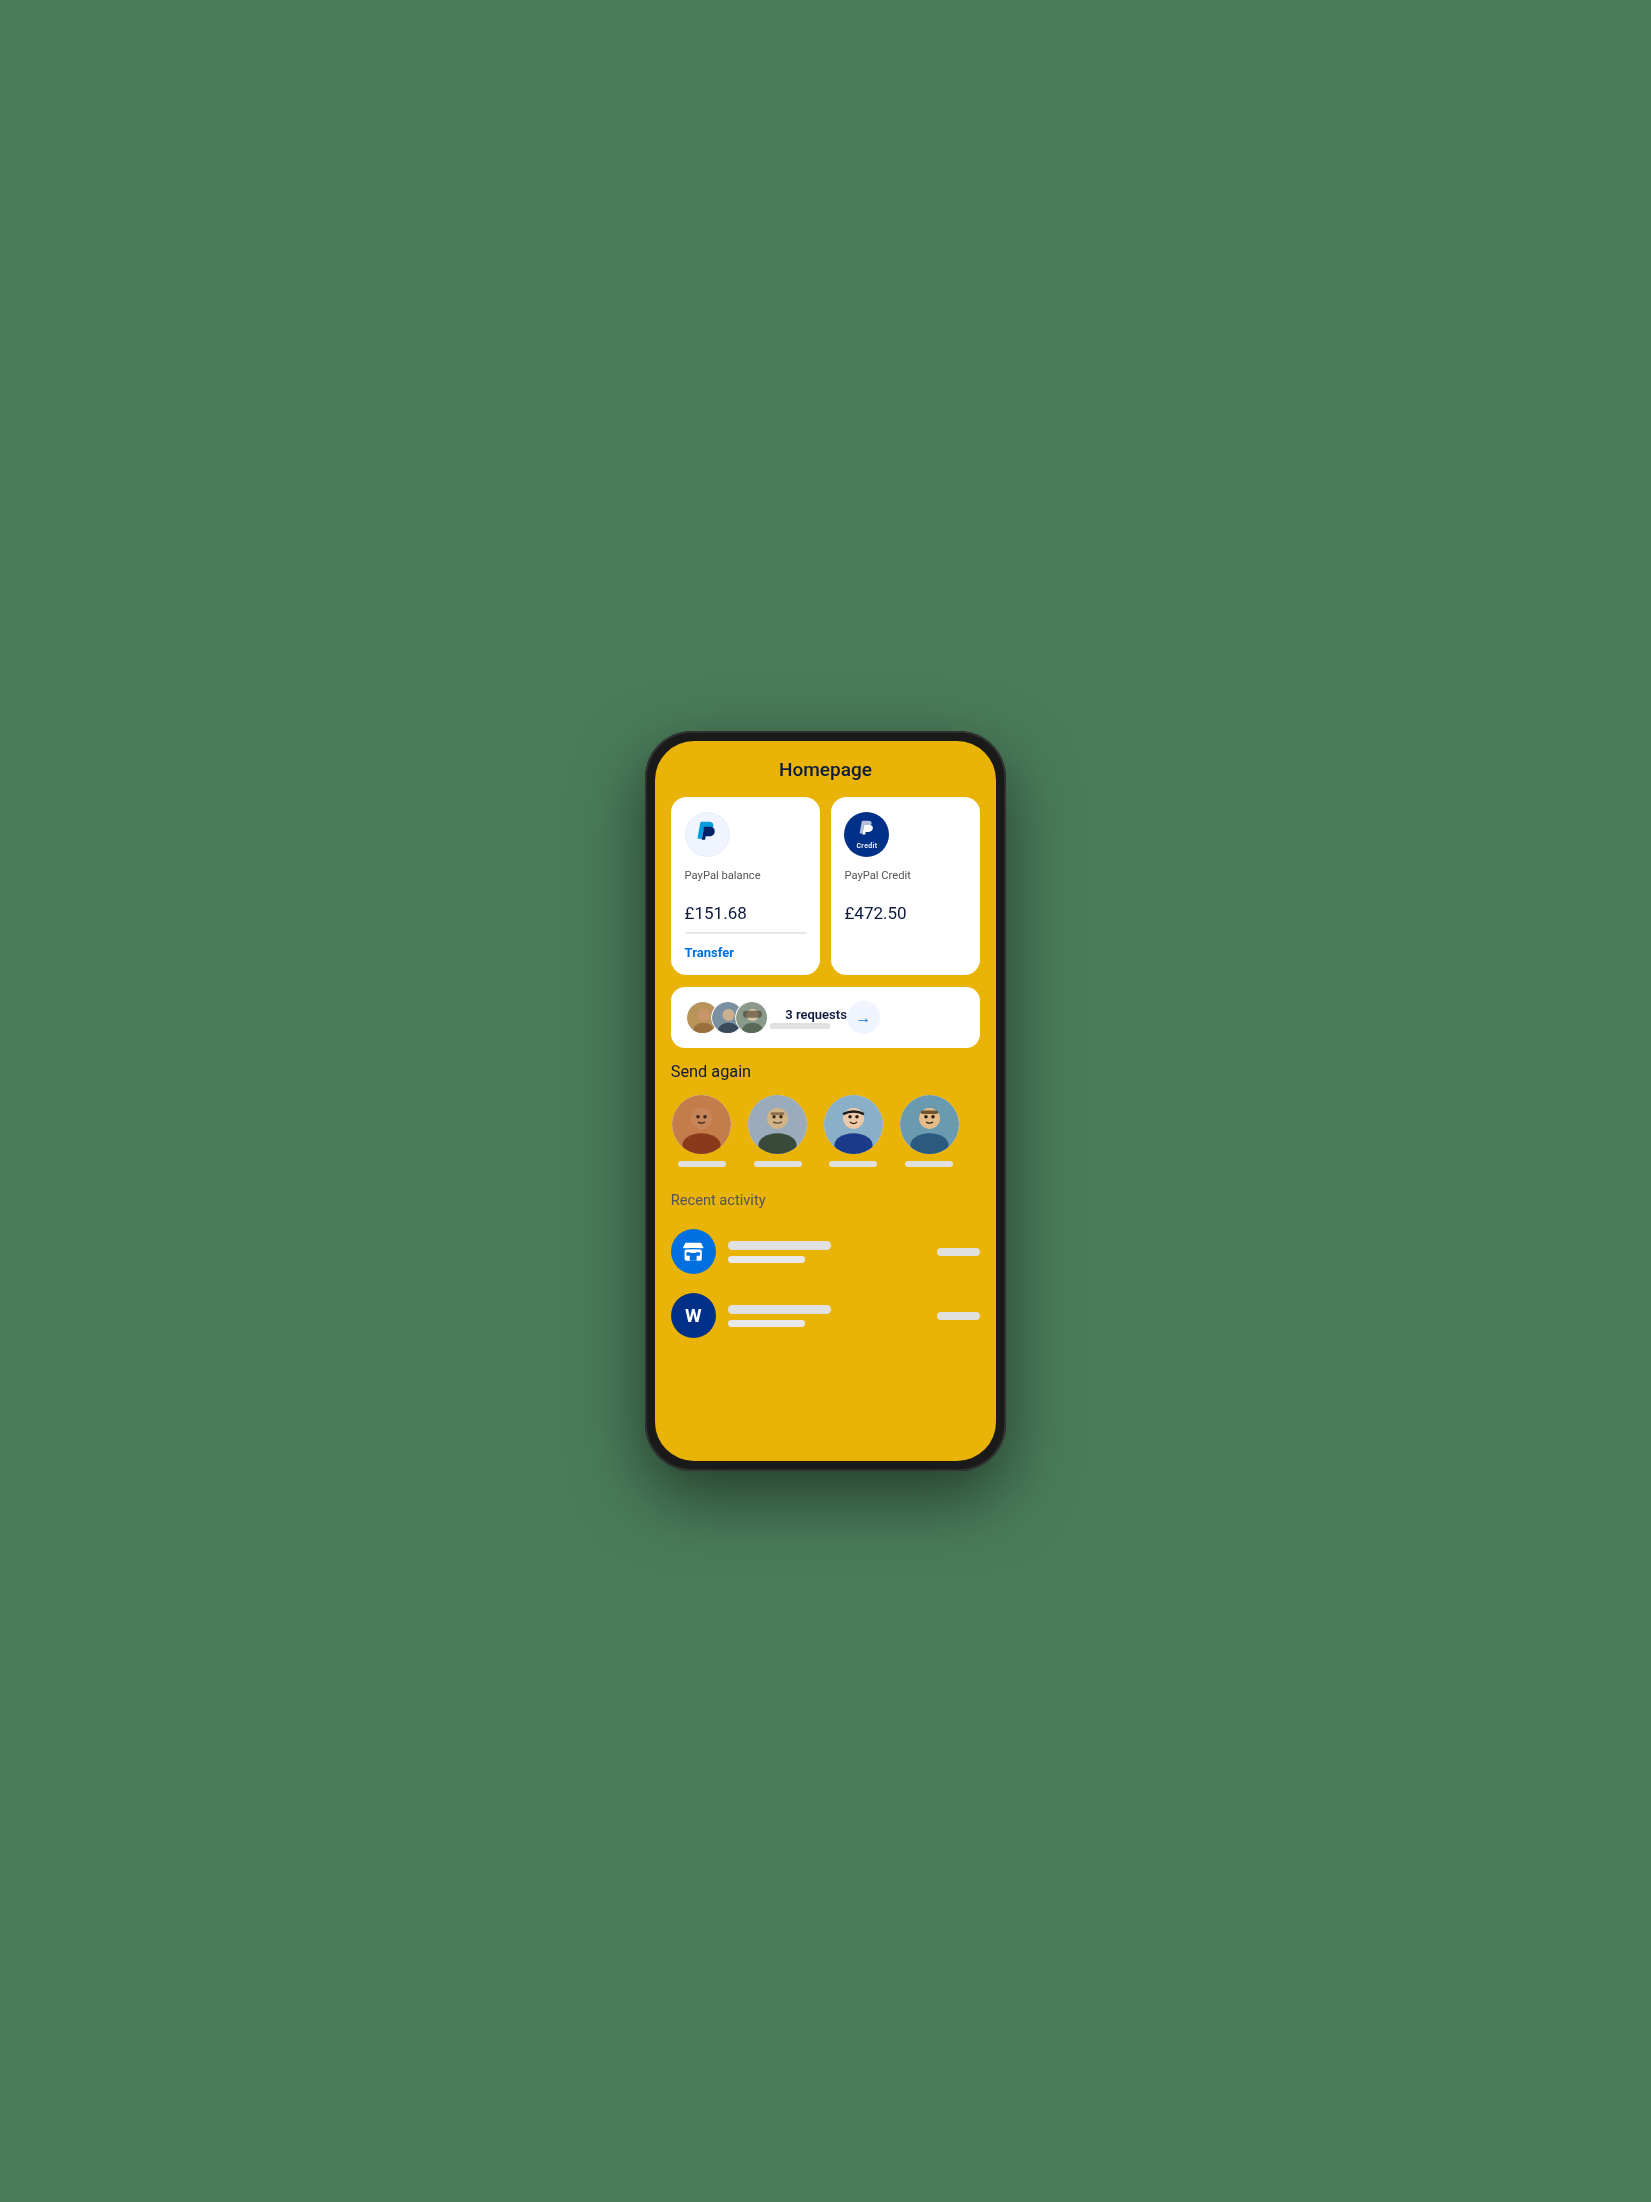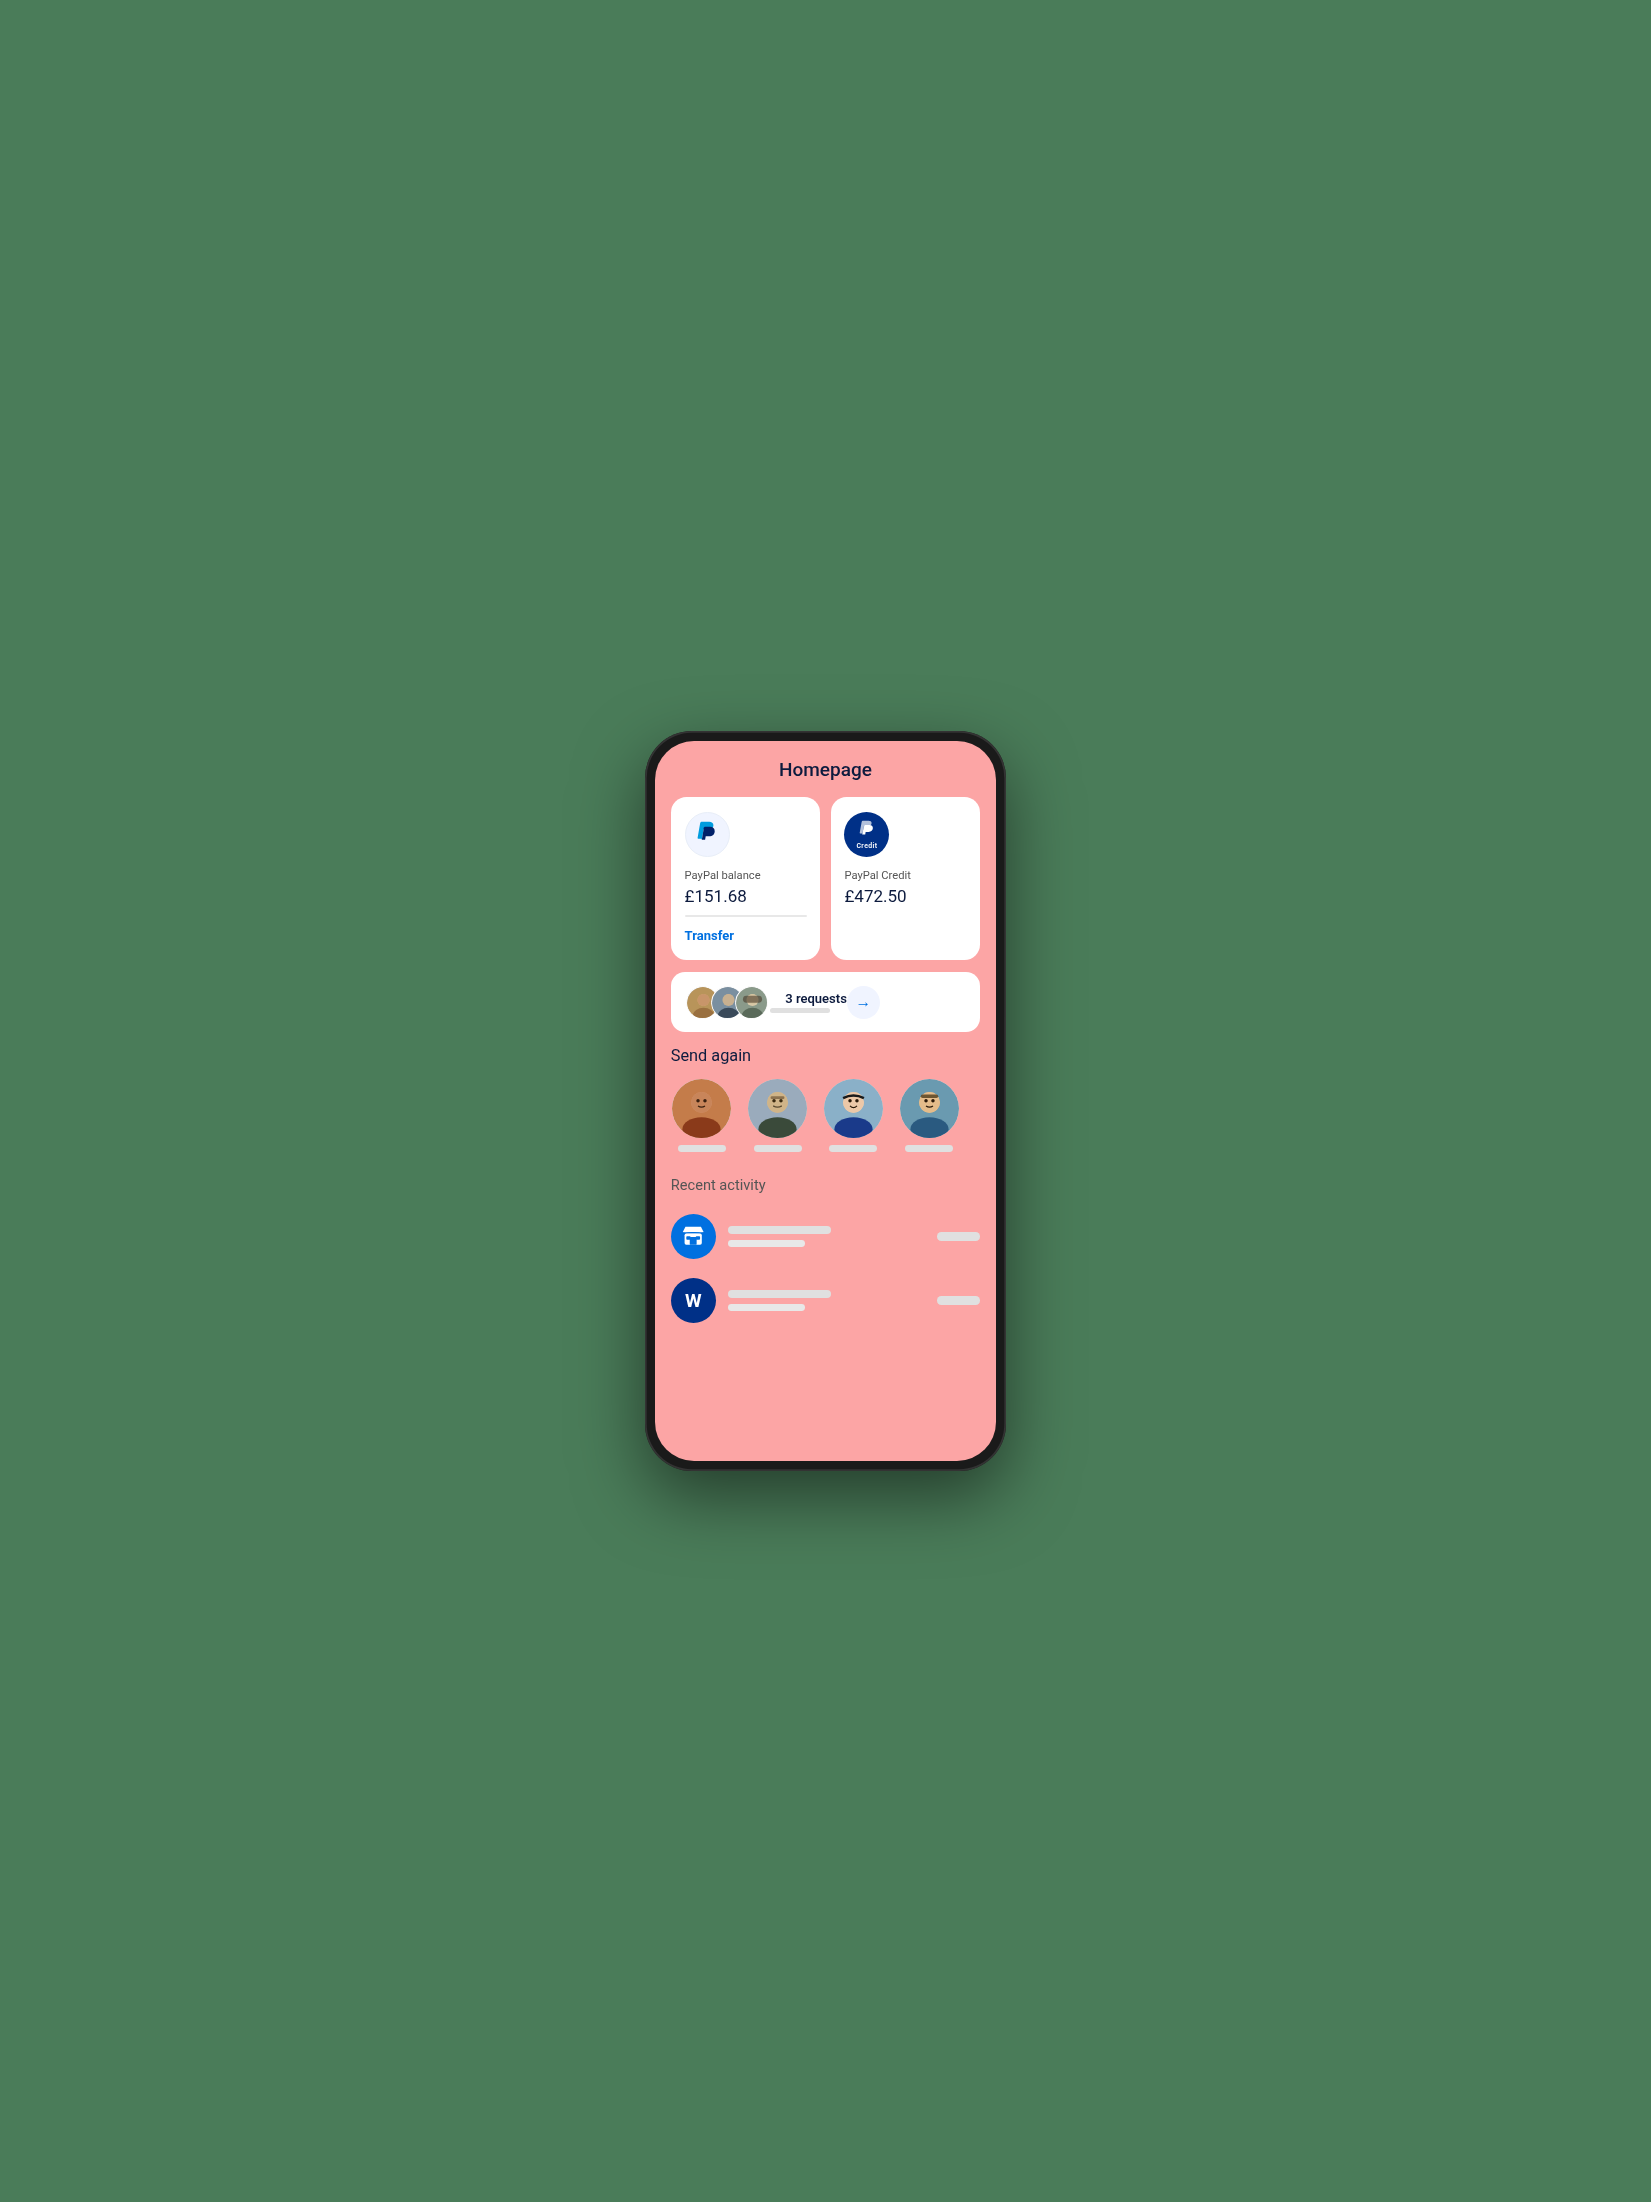--- a/index.html
+++ b/index.html
@@ -19,21 +19,21 @@
       background: #1a1a1a;
       border-radius: 47px;
       padding: 10.3px;
       box-shadow: 0 26px 69px rgba(0,0,0,0.5), inset 0 0 0 1.7px #333;
       position: relative;
     }
 
     .phone-screen {
       width: 100%;
       height: 100%;
-      background: #fca5a5;
+      background: #eab308;
       border-radius: 39px;
       overflow: hidden;
       position: relative;
     }
 
     .screen-content {
       width: 100%;
       height: 100%;
       overflow-y: auto;
       padding: 17px 15.5px;
@@ -115,21 +115,21 @@
       font-size: 6.9px;
       color: #fff;
       font-weight: 600;
       letter-spacing: 0.4px;
       margin-top: 0.9px;
     }
 
     .card-label {
       font-size: 11.2px;
       color: #555;
-      margin-bottom: 4px;
+      margin-bottom: 21px;
     }
 
     .card-amount {
       font-size: 17px;
       font-weight: 400;
       color: #0d1b3e;
       margin-bottom: 8.6px;
     }
 
     .card-divider {

